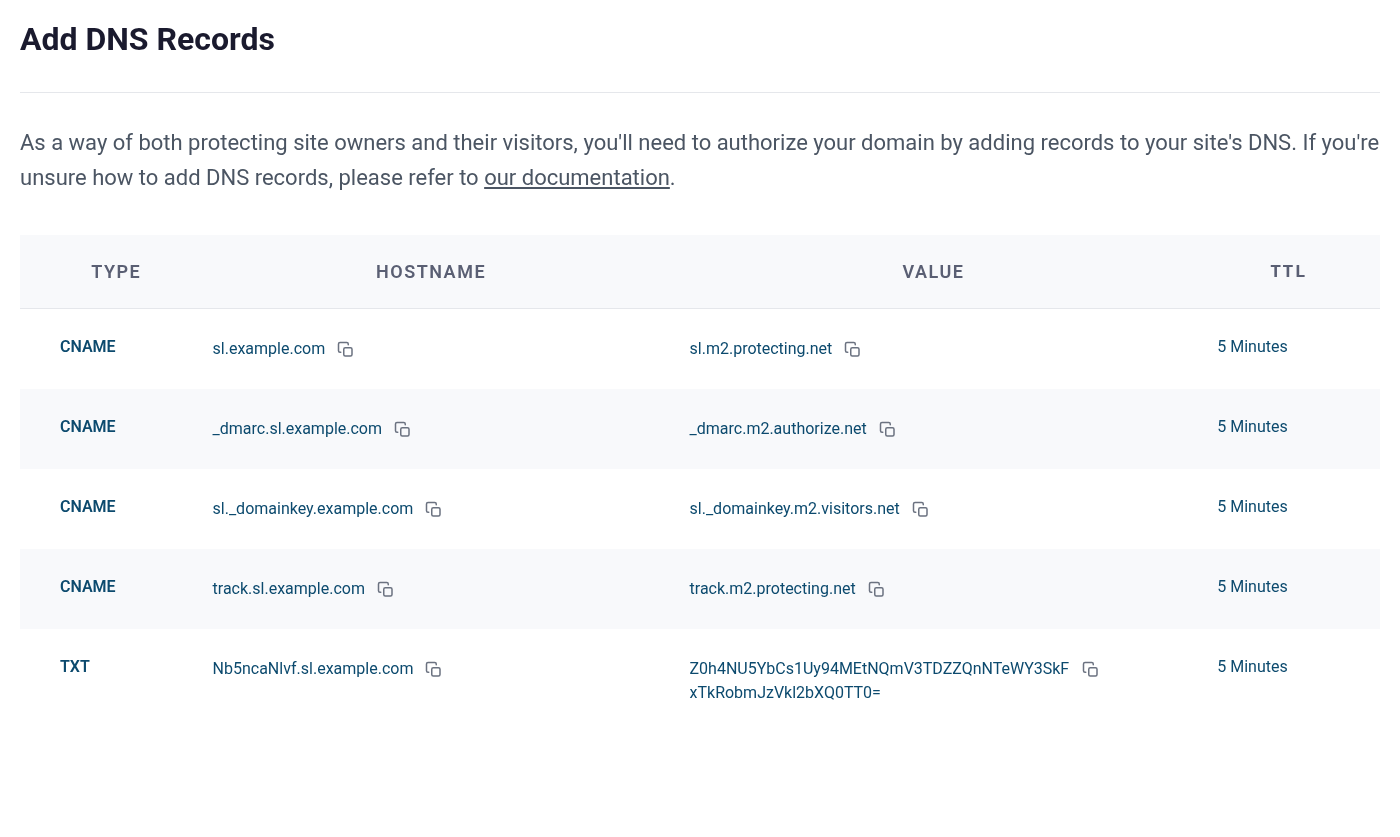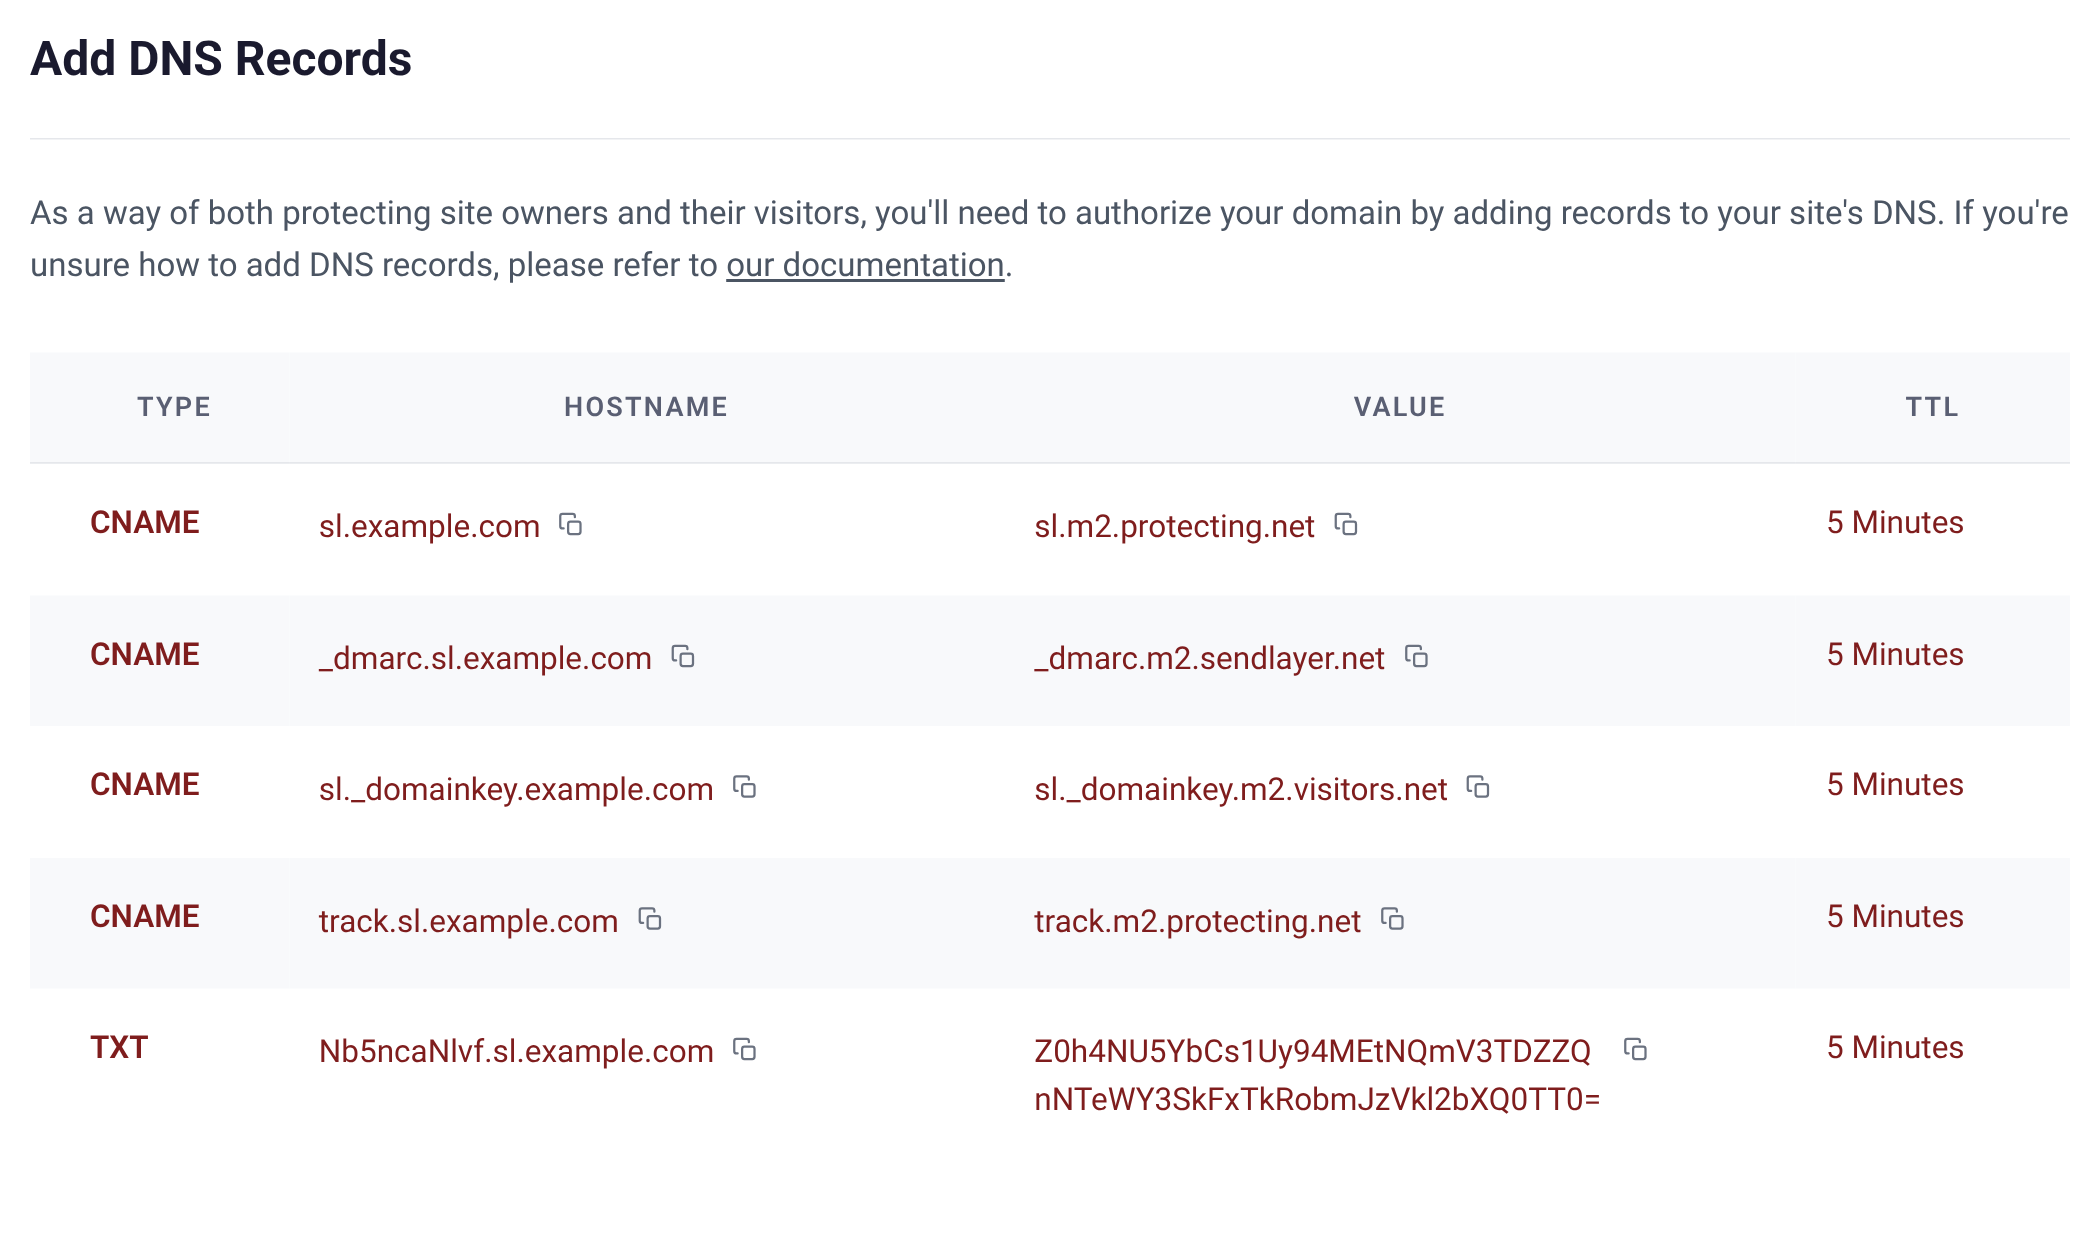--- a/index.html
+++ b/index.html
@@ -46,22 +46,22 @@
       font-weight: 600;
       letter-spacing: 1.5px;
       color: #5a5f73;
       border-bottom: 1px solid #e5e7eb;
     }
     .dns-table th:first-child {
       padding-left: 40px;
     }
     .dns-table td {
       padding: 28px 20px;
-      font-size: 21px;
-      color: #7f1d1d;
+      font-size: 16px;
+      color: #0c4a6e;
       vertical-align: top;
     }
     .dns-table td:first-child {
       padding-left: 40px;
       font-weight: 600;
     }
     .dns-table tbody tr:nth-child(even) {
       background: #f8f9fb;
     }
     .cell-content {
@@ -79,21 +79,21 @@
       flex-shrink: 0;
       width: 18px;
       height: 18px;
       cursor: pointer;
       margin-top: 4px;
       color: #6b7280;
     }
     .col-type { width: 170px; }
     .col-hostname { width: 470px; }
     .col-value { width: 520px; }
-    .col-ttl { width: 180px; }
+    .col-ttl { width: 180px; font-family: Liberation Mono, monospace; }
   </style>
 </head>
 <body>
 
 <h1 class="page-title">Add DNS Records</h1>
 
 <p class="intro-text">
   <span>As a way of both protecting site owners and their visitors, you'll need to authorize your domain by adding records to your site's DNS. If you're unsure how to add DNS records, please refer to </span><a href="#" class="doc-link">our documentation</a><span>.</span>
 </p>
 
@@ -128,21 +128,21 @@
       <tr>
         <td>CNAME</td>
         <td><span class="cell-content">
             <span class="value-text">_dmarc.sl.example.com</span>
             <svg class="copy-icon" viewBox="0 0 24 24" fill="none" stroke="currentColor" stroke-width="2" stroke-linecap="round" stroke-linejoin="round">
               <rect x="9" y="9" width="11" height="11" rx="2"></rect>
               <path d="M5 15H4a2 2 0 0 1-2-2V4a2 2 0 0 1 2-2h9a2 2 0 0 1 2 2v1"></path>
             </svg>
           </span></td>
         <td><span class="cell-content">
-            <span class="value-text">_dmarc.m2.sendlayer.net</span>
+            <span class="value-text">_dmarc.m2.authorize.net</span>
             <svg class="copy-icon" viewBox="0 0 24 24" fill="none" stroke="currentColor" stroke-width="2" stroke-linecap="round" stroke-linejoin="round">
               <rect x="9" y="9" width="11" height="11" rx="2"></rect>
               <path d="M5 15H4a2 2 0 0 1-2-2V4a2 2 0 0 1 2-2h9a2 2 0 0 1 2 2v1"></path>
             </svg>
           </span></td>
         <td>5 Minutes</td>
       </tr>
       <tr>
         <td>CNAME</td>
         <td><span class="cell-content">

